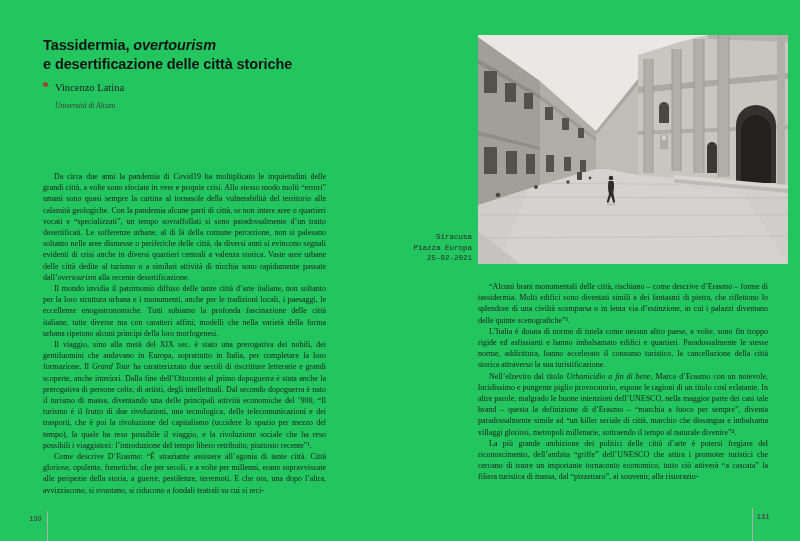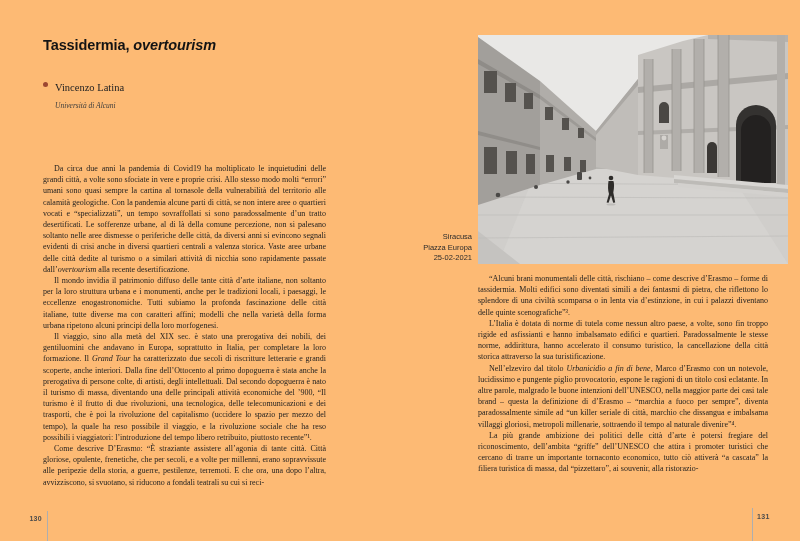--- a/index.html
+++ b/index.html
@@ -1,68 +1,69 @@
 <!DOCTYPE html>
 <html lang="it"><head>
 <meta charset="utf-8">
 <style>
   html,body{margin:0;padding:0;background:#ffffff;}
   .spread{
-    position:relative;width:800px;height:541px;background:#fdba74;
+    position:relative;width:800px;height:541px;background:#22c55e;
     overflow:hidden;font-family:"Liberation Serif",serif;color:#1e1e1e;
   }
   .page{position:absolute;top:0;height:541px;}
   .page-left{left:0;width:400px;}
   .page-right{left:400px;width:400px;}
 
   
   .title{
     position:absolute;left:43px;top:36px;margin:0;width:330px;
     font-family:"Liberation Sans",sans-serif;font-weight:700;
     font-size:14.5px;line-height:19px;color:#141414;letter-spacing:-0.1px;
   }
   .title-line{display:block;}
   .author-row{position:absolute;left:43px;top:82px;display:flex;align-items:flex-start;}
   .bullet{width:5px;height:5px;border-radius:50%;display:inline-block;margin-right:7px;}
   .author{font-size:10.5px;color:#222;}
   .affiliation{position:absolute;left:55px;top:101px;font-style:italic;font-size:7.5px;color:#3c3c3c;}
 
   .body{position:absolute;font-size:8px;line-height:11.2px;text-align:justify;
-        hyphens:auto;-webkit-hyphens:auto;}
+        hyphens:auto;margin-top:8px;-webkit-hyphens:auto;}
   .body p{margin:0;}
   .body p.indent{text-indent:11px;}
   .it{font-style:italic;}
   .body-left{left:43px;top:163px;width:283px;}
   .body-right{left:78px;top:273px;width:290px;} 
 
   
   .folio-num{position:absolute;font-family:"Liberation Sans",sans-serif;
              font-size:7px;font-weight:700;color:#4c4c4c;letter-spacing:0.3px;}
   .folio-rule{position:absolute;width:1px;background:#aeaeae;}
   .folio-num-left{left:0;top:515px;width:42px;text-align:right;}
   .folio-rule-left{left:47px;top:511px;height:30px;}
   .folio-num-right{left:357px;top:513px;width:40px;text-align:left;} 
   .folio-rule-right{left:352px;top:508px;height:33px;}               
 
   
   .photo{position:absolute;left:78px;top:35px;width:310px;height:229px;margin:0;}
   .photo svg{display:block;}
   .caption{position:absolute;left:-8px;top:232px;width:80px;text-align:right;
            font-family:"Liberation Sans",sans-serif;font-size:7.5px;line-height:10.5px;color:#2b2b2b;}
-  .caption div{white-space:nowrap;}
+  .caption div{white-space:nowrap;font-family:Liberation Mono, monospace;}
 </style>
 </head>
 <body>
 
 <div class="spread">
 
   <section class="page page-left">
 
     <h1 class="title">
       <span class="title-line"><span>Tassidermia, </span><span class="it">overtourism</span></span>
+      <span class="title-line">e desertificazione delle città storiche</span>
     </h1>
 
     <div class="author-row">
       <span class="bullet" style="background: rgb(156, 70, 49);"></span>
       <span class="author">Vincenzo Latina</span>
     </div>
     <div class="affiliation">Università di Alcuni</div>
 
     <div class="body body-left">
       <p class="indent" lang="it"><span>Da circa due anni la pandemia di Covid19 ha moltiplicato le inquietudini delle grandi città, a volte sono sfociate in vere e proprie crisi. Allo stesso modo molti “errori” umani sono quasi sempre la cartina al tornasole della vulnerabilità del territorio alle calamità geologiche. Con la pandemia alcune parti di città, se non intere aree o quartieri vocati e “specializzati”, un tempo sovraffollati si sono paradossalmente d’un tratto desertificati. Le sofferenze urbane, al di là della comune percezione, non si palesano soltanto nelle aree dismesse o periferiche delle città, da diversi anni si evincono segnali evidenti di crisi anche in diversi quartieri centrali a valenza storica. Vaste aree urbane delle città dedite al turismo o a similari attività di nicchia sono rapidamente passate dall’</span><span class="it">overtourism</span><span> alla recente desertificazione.</span></p>

